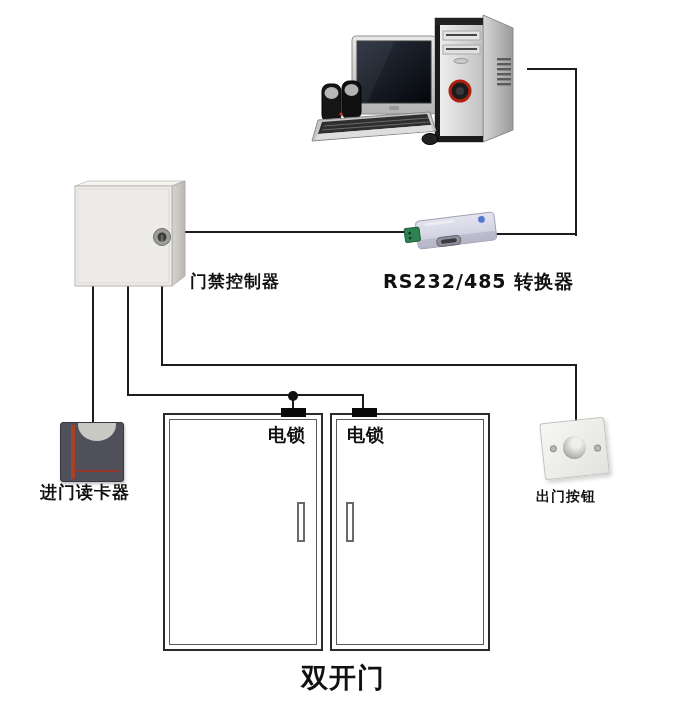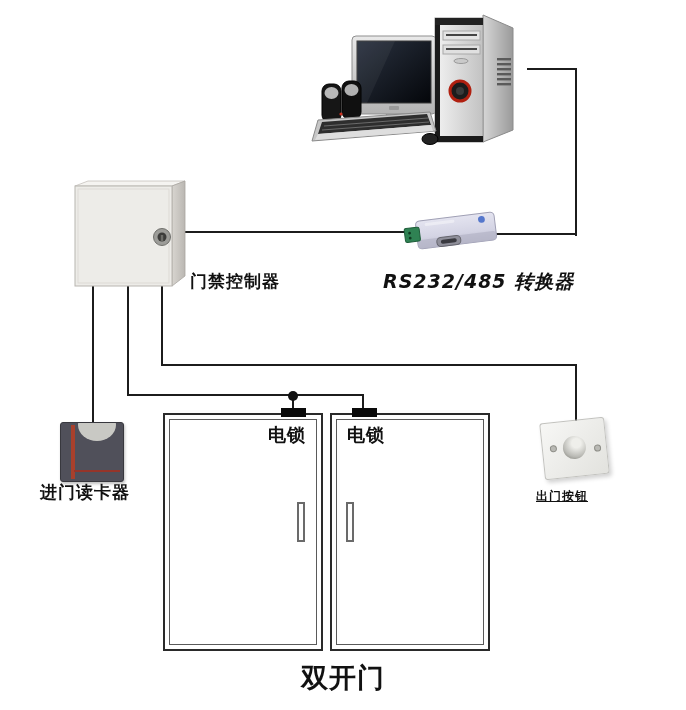--- a/index.html
+++ b/index.html
@@ -137,21 +137,21 @@
       <rect x="17" y="30" width="79" height="9" rx="3" fill="#b4b4c6" opacity="0.7"></rect>
       <rect x="5" y="17" width="15" height="14" rx="2" fill="#2f8253" stroke="#1d5c38"></rect>
       <circle cx="10" cy="22" r="1.4" fill="#0f3b22"></circle>
         <circle cx="10" cy="27" r="1.4" fill="#0f3b22"></circle>
       <rect x="36" y="30" width="24" height="9" rx="4" fill="#8f8f9a" stroke="#66666e"></rect>
       <rect x="40" y="32.5" width="16" height="4" rx="2" fill="#3a3a40"></rect>
       <circle cx="83" cy="17" r="3.4" fill="#5577cc"></circle>
       <rect x="26" y="14" width="30" height="3" rx="1.5" fill="#ffffff" opacity="0.4"></rect>
     </g>
   </svg>
-  <div class="label" style="left:383px;top:269px;font-size:19px;font-style:italic;">RS232/485 转换器</div>
+  <div class="label" style="left:383px;top:269px;font-size:19px;">RS232/485 转换器</div>
 
   <svg style="position:absolute;left:68px;top:178px;" width="120" height="118" viewBox="0 0 120 118">
     <defs>
       <linearGradient id="gCtrlSide" x1="0" y1="0" x2="1" y2="0">
         <stop offset="0" stop-color="#d8d5d0"></stop>
           <stop offset="1" stop-color="#bab7b2"></stop>
       </linearGradient>
     </defs>
     <polygon points="7,8 104,8 117,3 20,3" fill="#f5f4f1" stroke="#c5c2bd" stroke-width="0.8"></polygon>
     <polygon points="104,8 117,3 117,98 104,108" fill="url(#gCtrlSide)" stroke="#a8a5a0" stroke-width="0.8"></polygon>
@@ -184,15 +184,15 @@
   <div class="label" style="left:268px;top:423px;font-size:18px;">电锁</div>
   <div class="label" style="left:347px;top:423px;font-size:18px;">电锁</div>
 
   <div class="label" style="left:301px;top:660px;font-size:27px;">双开门</div>
 
   <div class="exitbtn">
     <div class="btn-circle"></div>
     <div class="screw" style="left:7px;top:22px;"></div>
     <div class="screw" style="left:51px;top:26px;"></div>
   </div>
-  <div class="label" style="left:536px;top:488px;font-size:12px;text-decoration:underline;">出门按钮</div>
+  <div class="label" style="left:536px;top:488px;font-size:14px;">出门按钮</div>
 
 </div>
 
 </body></html>

